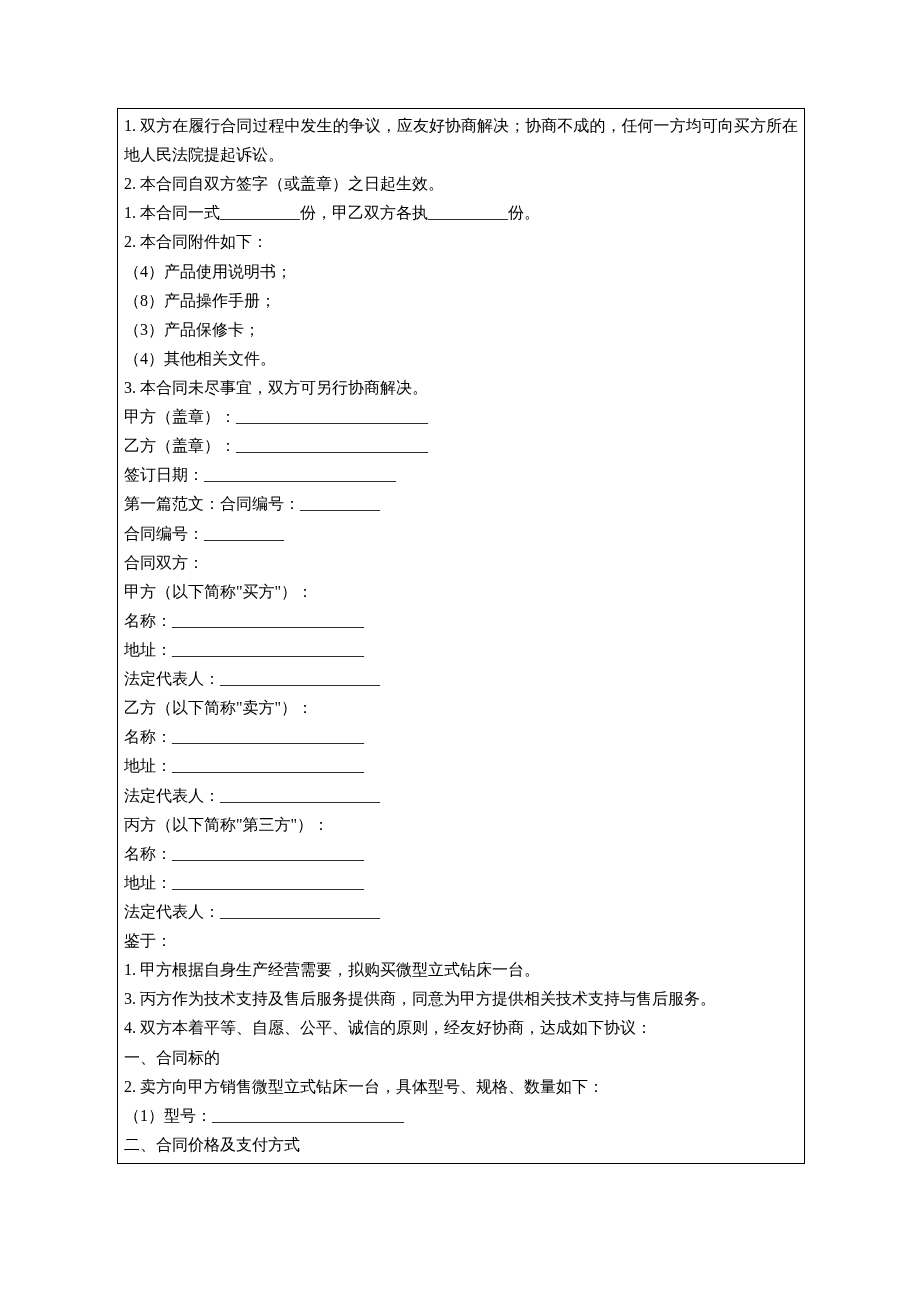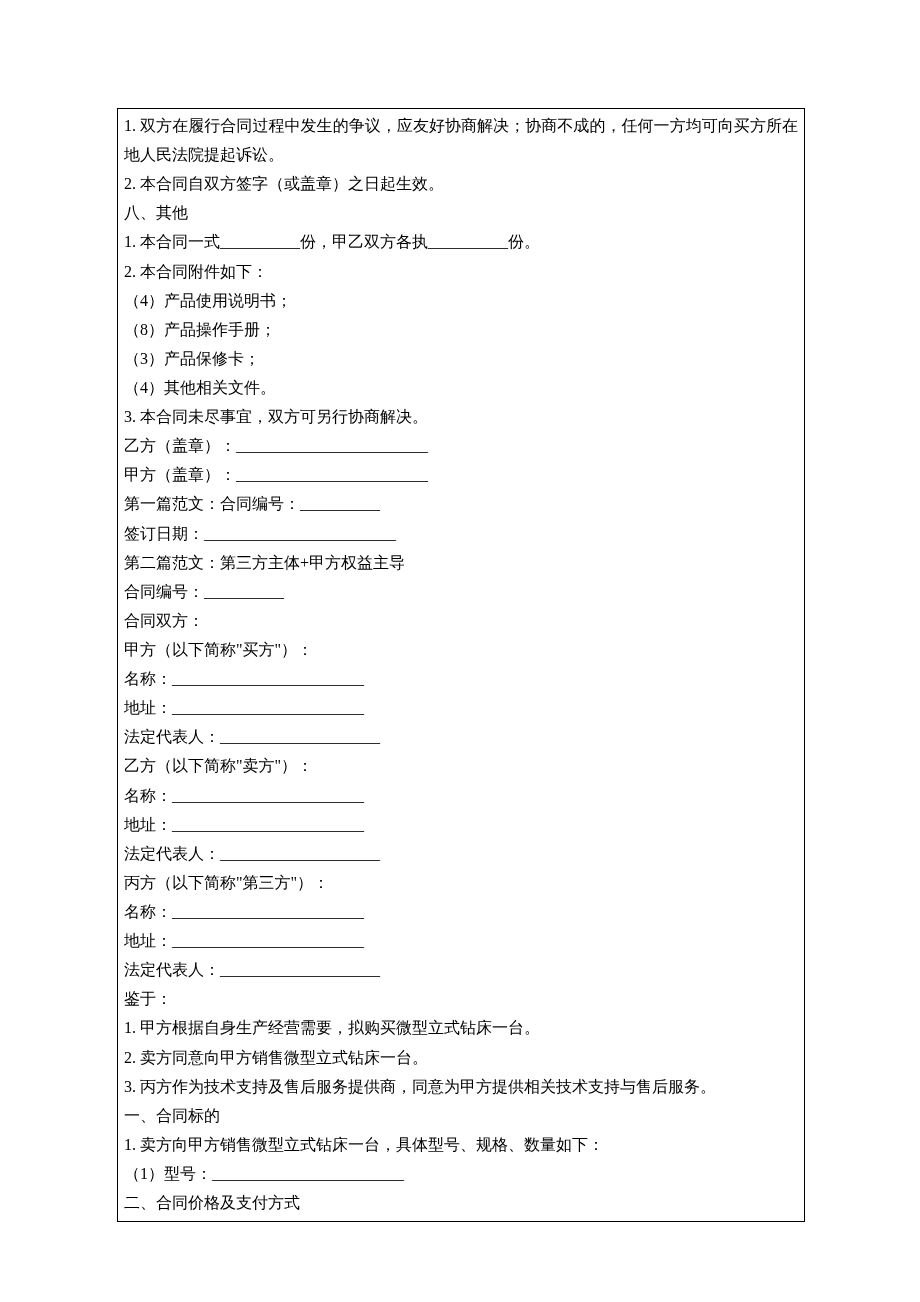--- a/index.html
+++ b/index.html
@@ -18,49 +18,47 @@
   }
   .line { text-align: justify; }
 </style>
 </head>
 <body>
 
 <div class="page-box">
   <div id="content">
       <p class="line">1. 双方在履行合同过程中发生的争议，应友好协商解决；协商不成的，任何一方均可向买方所在地人民法院提起诉讼。</p>
       <p class="line">2. 本合同自双方签字（或盖章）之日起生效。</p>
-      <p class="line">八、其他</p>
       <p class="line">1. 本合同一式__________份，甲乙双方各执__________份。</p>
       <p class="line">2. 本合同附件如下：</p>
       <p class="line">（4）产品使用说明书；</p>
       <p class="line">（8）产品操作手册；</p>
       <p class="line">（3）产品保修卡；</p>
       <p class="line">（4）其他相关文件。</p>
       <p class="line">3. 本合同未尽事宜，双方可另行协商解决。</p>
+      <p class="line">甲方（盖章）：________________________</p>
       <p class="line">乙方（盖章）：________________________</p>
-      <p class="line">甲方（盖章）：________________________</p>
+      <p class="line">签订日期：________________________</p>
       <p class="line">第一篇范文：合同编号：__________</p>
-      <p class="line">签订日期：________________________</p>
-      <p class="line">第二篇范文：第三方主体+甲方权益主导</p>
       <p class="line">合同编号：__________</p>
       <p class="line">合同双方：</p>
       <p class="line">甲方（以下简称"买方"）：</p>
       <p class="line">名称：________________________</p>
       <p class="line">地址：________________________</p>
       <p class="line">法定代表人：____________________</p>
       <p class="line">乙方（以下简称"卖方"）：</p>
       <p class="line">名称：________________________</p>
       <p class="line">地址：________________________</p>
       <p class="line">法定代表人：____________________</p>
       <p class="line">丙方（以下简称"第三方"）：</p>
       <p class="line">名称：________________________</p>
       <p class="line">地址：________________________</p>
       <p class="line">法定代表人：____________________</p>
       <p class="line">鉴于：</p>
       <p class="line">1. 甲方根据自身生产经营需要，拟购买微型立式钻床一台。</p>
-      <p class="line">2. 卖方同意向甲方销售微型立式钻床一台。</p>
       <p class="line">3. 丙方作为技术支持及售后服务提供商，同意为甲方提供相关技术支持与售后服务。</p>
+      <p class="line">4. 双方本着平等、自愿、公平、诚信的原则，经友好协商，达成如下协议：</p>
       <p class="line">一、合同标的</p>
-      <p class="line">1. 卖方向甲方销售微型立式钻床一台，具体型号、规格、数量如下：</p>
+      <p class="line">2. 卖方向甲方销售微型立式钻床一台，具体型号、规格、数量如下：</p>
       <p class="line">（1）型号：________________________</p>
       <p class="line">二、合同价格及支付方式</p>
     </div>
 </div>
 
 </body></html>

